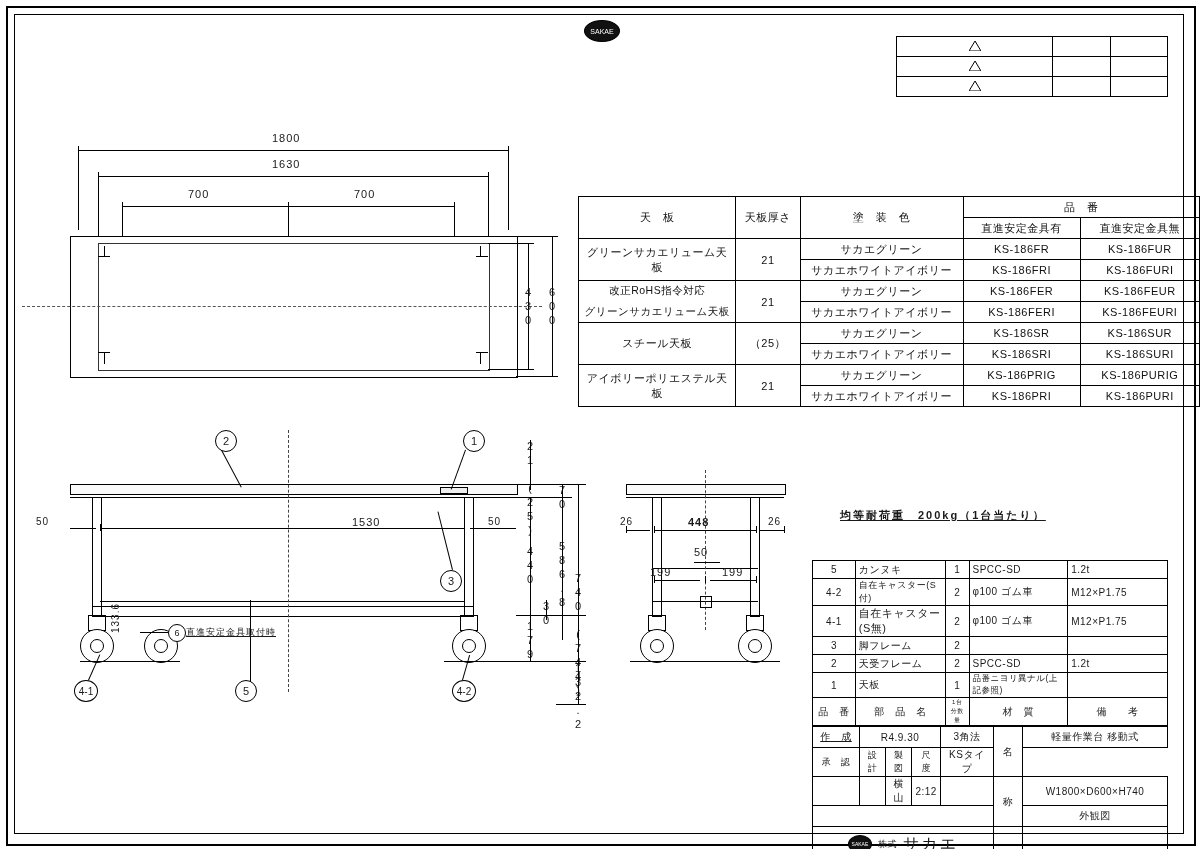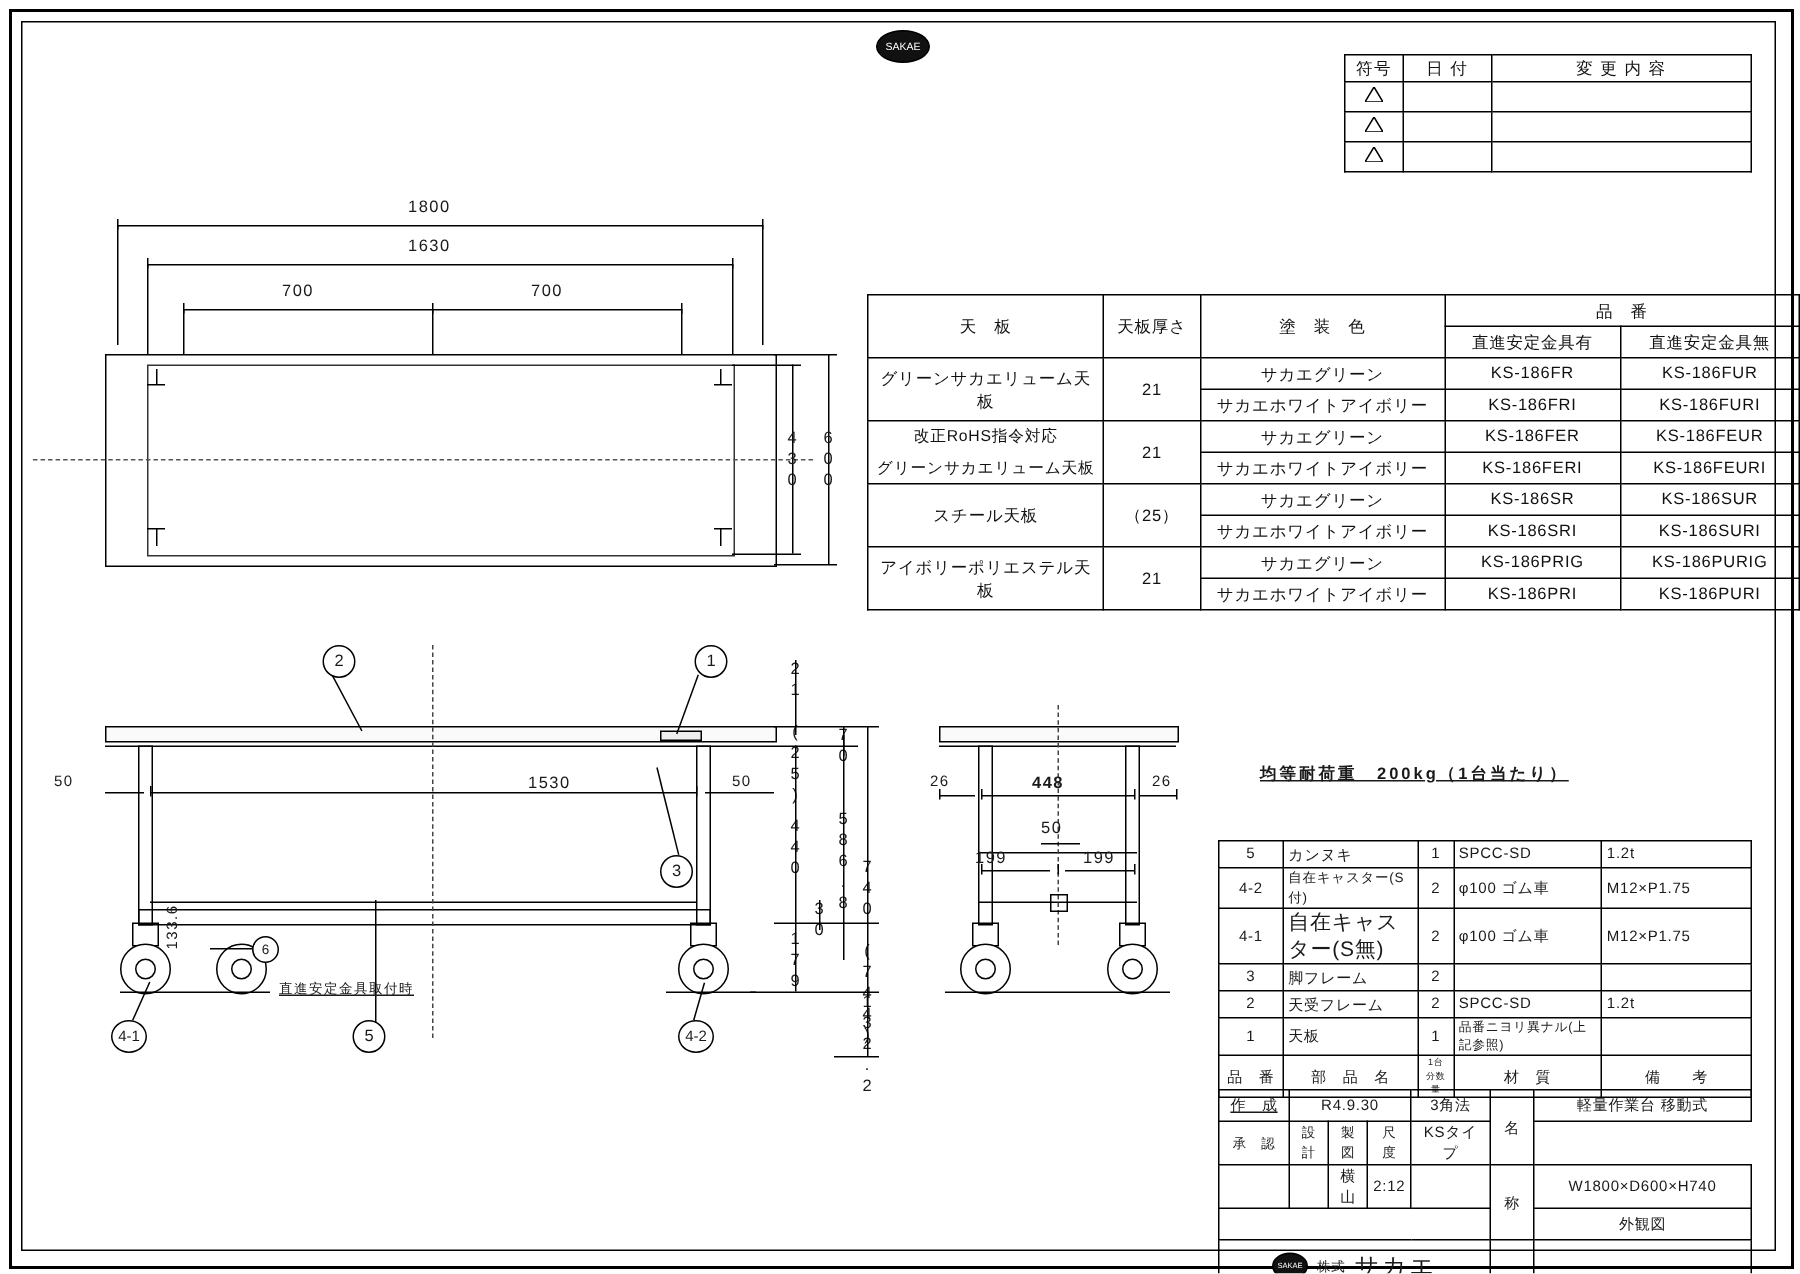--- a/index.html
+++ b/index.html
@@ -9,21 +9,21 @@
   .frameInner{position:absolute;left:14px;top:14px;width:1168px;height:818px;border:1px solid #000;}
 
   .ln{position:absolute;background:#000;}
   .hl{height:1px;}
   .vl{width:1px;}
   .dashv{position:absolute;border-left:1px dashed #444;width:0;}
   .center-line{position:absolute;border-top:1px dashed #555;height:0;}
 
   .txt{position:absolute;white-space:nowrap;font-size:11px;letter-spacing:1px;}
   .txt.sm{font-size:10px;}
-  .txt.xs{font-size:9px;margin-top:27px;}
+  .txt.xs{font-size:9px;}
   .txt.lg{font-size:11px;font-weight:bold;}
   .vert{writing-mode:vertical-rl;text-orientation:upright;letter-spacing:2px;}
 
   
   .logo{position:absolute;border:1.5px solid #000;border-radius:50%;background:#111;color:#fff;
         display:flex;align-items:center;justify-content:center;font-size:7px;letter-spacing:0;}
   
   table.grid{position:absolute;border-collapse:collapse;}
   table.grid td,table.grid th{border:1px solid #000;font-weight:normal;font-size:11px;padding:1px 3px;
       text-align:center;letter-spacing:1px;color:#111;}
@@ -55,25 +55,20 @@
 
   <div class="frameOuter"></div>
   <div class="frameInner"></div>
 
   <div class="logo" style="left:584px;top:20px;width:34px;height:20px;border-radius:50%;">
     <span>SAKAE</span>
   </div>
 
   <table class="grid" style="left:896px;top:36px;width:272px;">
     <tbody>
-        <tr>
-      <td style="width:34px;height:15px;">符号</td>
-      <td style="width:56px;">日 付</td>
-      <td style="width:182px;">変 更 内 容</td>
-    </tr>
     <tr>
           <td style="height:17px;"><svg class="triangle" viewBox="0 0 12 10">
               <polygon points="6,0 12,10 0,10" fill="none" stroke="#000" stroke-width="1"></polygon>
             </svg></td>
           <td></td>
           <td></td>
         </tr>
     <tr>
           <td style="height:17px;"><svg class="triangle" viewBox="0 0 12 10">
               <polygon points="6,0 12,10 0,10" fill="none" stroke="#000" stroke-width="1"></polygon>
@@ -327,21 +322,21 @@
     </tr>
     <tr>
       <td style="text-align:center;">4-2</td>
       <td style="font-size:9px;">自在キャスター(S付)</td>
       <td style="text-align:center;">2</td>
       <td>φ100 ゴム車</td>
       <td>M12×P1.75</td>
     </tr>
     <tr>
       <td style="text-align:center;">4-1</td>
-      <td style="font-size:14px;">自在キャスター(S無)</td>
+      <td style="font-size:11px;">自在キャスター(S無)</td>
       <td style="text-align:center;">2</td>
       <td>φ100 ゴム車</td>
       <td>M12×P1.75</td>
     </tr>
     <tr>
       <td style="text-align:center;">3</td>
       <td>脚フレーム</td>
       <td style="text-align:center;">2</td>
       <td></td>
       <td></td>

